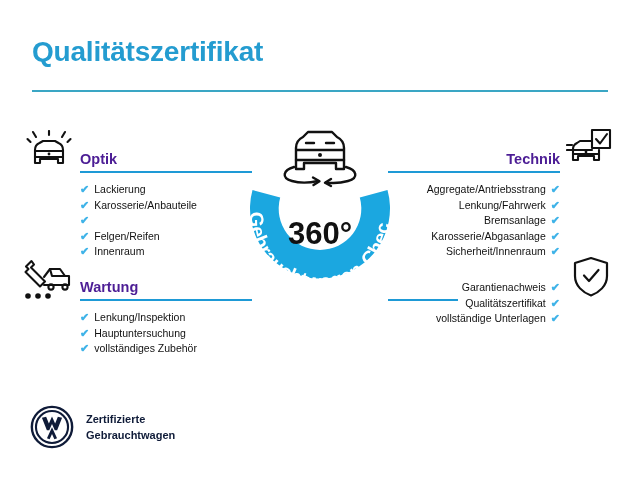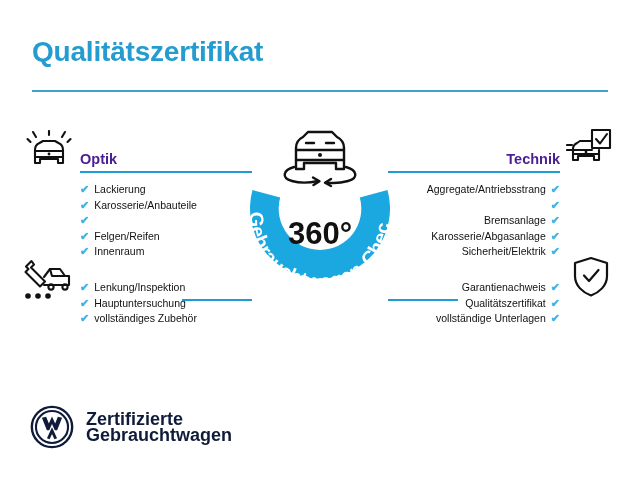--- a/index.html
+++ b/index.html
@@ -83,21 +83,21 @@
   .badge-car{position:absolute;left:47px;top:2px;}
   .badge-360{
     position:absolute;left:0;right:0;top:98px;
     text-align:center;font-size:31px;font-weight:bold;color:#111;
   }
 
   
   .footer{position:absolute;left:30px;top:405px;display:flex;align-items:center;}
   .vw-mark{width:44px;height:44px;}
   .vw-text{
-    margin-left:12px;font-size:18px;font-weight:bold;
+    margin-left:12px;font-size:11px;font-weight:bold;
     color:#0f1b38;line-height:16px;white-space:nowrap;
   }
 </style>
 </head>
 <body>
 
 <div class="page">
 
   <div class="title">Qualitätszertifikat</div>
   <div class="title-rule"></div>
@@ -188,37 +188,42 @@
       <div class="sec-title">Technik</div>
       <div class="sec-rule"></div>
     </div>
     <div class="items">
       <div class="item">
           <span class="chk">✔</span>
           <span>Aggregate/Antriebsstrang</span>
         </div>
       <div class="item">
           <span class="chk">✔</span>
+          <span>Lenkung/Fahrwerk</span>
         </div>
       <div class="item">
           <span class="chk">✔</span>
           <span>Bremsanlage</span>
         </div>
       <div class="item">
           <span class="chk">✔</span>
           <span>Karosserie/Abgasanlage</span>
         </div>
       <div class="item">
           <span class="chk">✔</span>
-          <span>Sicherheit/Elektrik</span>
+          <span>Sicherheit/Innenraum</span>
         </div>
     </div>
   </div>
 
   <div class="section left" id="sec-wartung">
+    <div class="sec-head">
+      <div class="sec-title">Wartung</div>
+      <div class="sec-rule"></div>
+    </div>
     <div class="items">
       <div class="item">
           <span class="chk">✔</span>
           <span>Lenkung/Inspektion</span>
         </div>
       <div class="item">
           <span class="chk">✔</span>
           <span>Hauptuntersuchung</span>
         </div>
       <div class="item">

